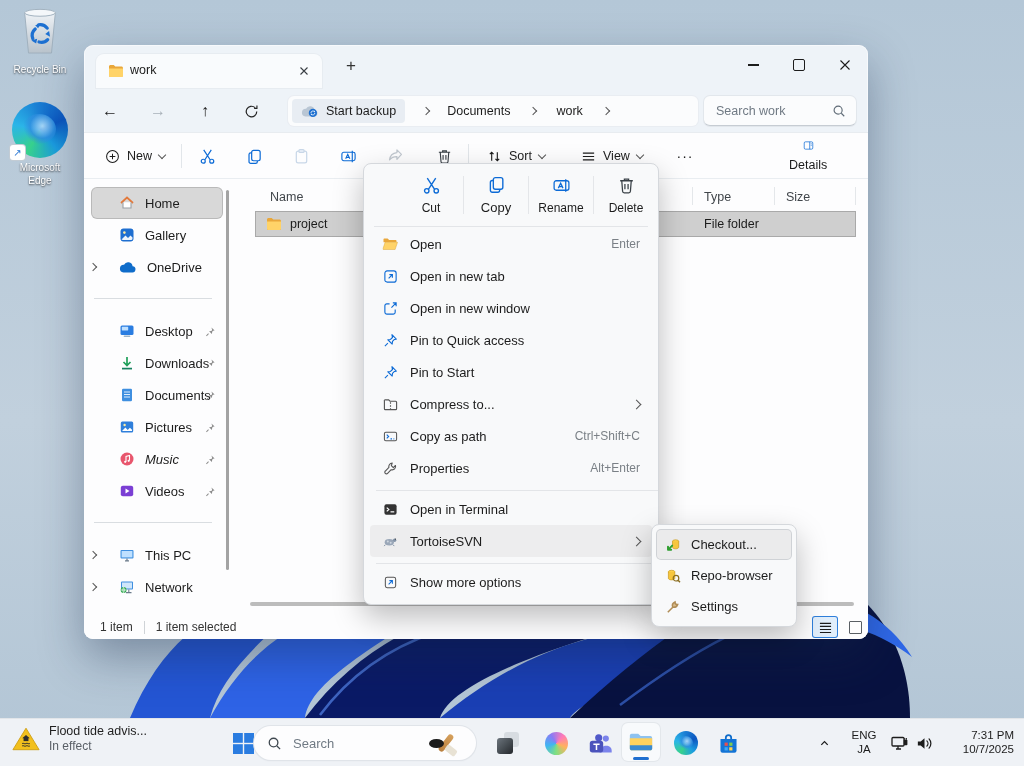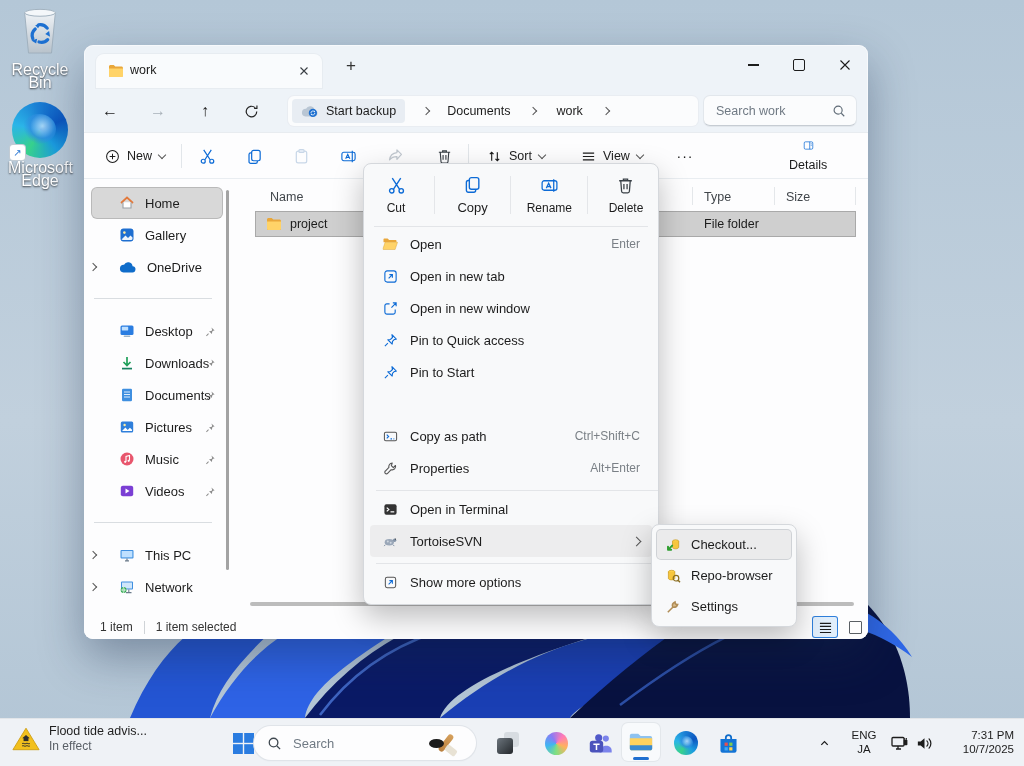--- a/index.html
+++ b/index.html
@@ -40,21 +40,21 @@
   .mi .ic{width:16px;display:flex;justify-content:center;margin-right:12px;}
   .mi .sc{margin-left:auto;font-size:12px;color:#7a8086;}
   .msep{height:1px;background:#e3e5e8;margin:2px 10px;}
   
   .taskbar{left:0;top:718px;width:1024px;height:48px;background:#eff2f6;border-top:1px solid #e2e5e9;z-index:10;}
   .tb-ic{width:38px;height:38px;border-radius:6px;display:flex;align-items:center;justify-content:center;}
   .tb-search{left:254px;top:7px;width:222px;height:34px;background:#fdfdfe;border-radius:17px;
              box-shadow:0 0 0 1px #e0e4e9,0 1px 2px rgba(0,0,0,.06);}
   .traytxt{font-size:11.5px;line-height:14px;color:#1c1c1c;}
   .deskicon{width:76px;text-align:center;z-index:1;}
-  .deskicon .cap{color:#fff;font-size:16px;line-height:13px;text-shadow:0 1px 2px rgba(0,0,0,.75);margin-top:3px;}
+  .deskicon .cap{color:#fff;font-size:10px;line-height:13px;text-shadow:0 1px 2px rgba(0,0,0,.75);margin-top:3px;}
 </style>
 </head>
 <body>
 
 <div class="screen">
 
   <svg class="abs" style="left:60px;top:565px;z-index:0" width="940" height="153" viewBox="0 0 940 153">
     <path d="M70,153 C110,60 170,30 240,40 C190,85 160,115 150,153 Z" fill="#2456d4"></path>
     <path d="M150,153 C200,60 280,28 370,45 C300,90 250,120 245,153 Z" fill="#2e63e6"></path>
     <path d="M245,153 C330,40 470,10 590,55 C480,85 390,120 380,153 Z" fill="#0a1a66"></path>
@@ -312,21 +312,21 @@
           <rect x="1.8" y="2.5" width="12.4" height="11" rx="1.5" fill="#2f7fdb"></rect>
             <circle cx="5.6" cy="6" r="1.2" fill="#ffec9e"></circle>
           <path d="M3 12l3.4-3.4 2.3 2.3 2.2-2.2 2.1 2.1v1.2z" fill="#fff"></path>
           </svg>
         <span class="lbl">Pictures</span>
         <svg class="pin" width="11" height="11" viewBox="0 0 12 12" fill="#8a8a8a">
           <path d="M7 1.5l3.5 3.5-1.7.3-1 1-.2 2.5L4.4 5.6l2.5-.2 1-1z"></path>
             <rect x="1" y="9" width="3.4" height="1" transform="rotate(-45 2.7 9.5)"></rect>
           </svg>
       </div>
-      <div class="abs side-row" style="top:266px;">
+      <div class="abs side-row" style="top:266px;font-style:italic;">
         <svg style="margin-left:27px" width="16" height="16" viewBox="0 0 16 16">
           <circle cx="8" cy="8" r="6.5" fill="#e8566d"></circle>
             <path d="M7 10.8V5.4l3.5-1v5.2" stroke="#fff" stroke-width="1.1" fill="none"></path>
           <circle cx="6.2" cy="10.8" r="1.1" fill="#fff"></circle>
             <circle cx="9.7" cy="9.8" r="1.1" fill="#fff"></circle>
           </svg>
         <span class="lbl">Music</span>
         <svg class="pin" width="11" height="11" viewBox="0 0 12 12" fill="#8a8a8a">
           <path d="M7 1.5l3.5 3.5-1.7.3-1 1-.2 2.5L4.4 5.6l2.5-.2 1-1z"></path>
             <rect x="1" y="9" width="3.4" height="1" transform="rotate(-45 2.7 9.5)"></rect>
@@ -395,21 +395,21 @@
           <path d="M1 2.5h12M1 5.8h12M1 9.1h12M1 12.4h12"></path>
           </svg>
         </div>
       <div class="abs flex" style="left:759px;top:2px;width:24px;height:20px;justify-content:center;">
         <div style="width:11px;height:11px;border:1.3px solid #5a5f64;border-radius:1px;"></div>
         </div>
     </div>
   </div>
 
   <div class="abs menu" style="left:363px;top:163px;width:294px;height:440px;">
-    <div class="flex" style="height:58px;justify-content:space-between;padding-top:2px;">
+    <div class="flex" style="height:58px;justify-content:flex-end;padding-top:2px;">
       <div style="text-align:center;width:64px;">
         <svg width="19" height="19" viewBox="0 0 18 18" fill="none" stroke="#0d6bd6" stroke-width="1.3">
           <circle cx="4.5" cy="14" r="2.1"></circle>
             <circle cx="13.5" cy="14" r="2.1"></circle>
             <path d="M6.2 12.4L13 2M11.8 12.4L5 2"></path>
           </svg>
         <div style="font-size:12px;margin-top:2px;">Cut</div></div>
       <div style="width:1px;height:38px;background:#e4e6e9;"></div>
       <div style="text-align:center;width:64px;">
         <svg width="19" height="19" viewBox="0 0 18 18" fill="none" stroke="#0d6bd6" stroke-width="1.3">
@@ -473,20 +473,30 @@
       <span>Pin to Quick access</span>
     </div>
     <div class="abs mi" style="left:6px;top:192px;width:282px;">
       <span class="ic">
           <svg width="15" height="15" viewBox="0 0 16 16" fill="none" stroke="#0d6bd6" stroke-width="1.2">
         <path d="M9.5 1.8l4.7 4.7-2 .4-2.1 2.1-.3 2.8-4.6-4.6 2.8-.3 2.1-2.1z" stroke-linejoin="round"></path>
             <path d="M5.2 10.8L2 14"></path>
           </svg>
         </span>
       <span>Pin to Start</span>
+    </div>
+    <div class="abs mi" style="left:6px;top:224px;width:282px;">
+      <span class="ic">
+          <svg width="15" height="15" viewBox="0 0 16 16" fill="none" stroke="#555" stroke-width="1.2">
+        <path d="M1.5 4.5v8a1 1 0 0 0 1 1h11a1 1 0 0 0 1-1v-7a1 1 0 0 0-1-1H7.5L6 3H2.5a1 1 0 0 0-1 1.5z"></path>
+            <path stroke-dasharray="1.6 1.6" d="M8 5.5v8"></path>
+          </svg>
+        </span>
+      <span>Compress to...</span>
+      <span class="chev right big" style="margin-left:auto;"></span>
     </div>
     <div class="abs mi" style="left:6px;top:256px;width:282px;">
       <span class="ic">
           <svg width="15" height="15" viewBox="0 0 16 16" fill="none">
         <rect x="1.5" y="3.5" width="13" height="9" rx="1.5" stroke="#555" stroke-width="1.1"></rect>
         <path d="M4 6l2 2-2 2" stroke="#0d6bd6" stroke-width="1.2"></path>
             <path d="M8 10.5h4" stroke="#0d6bd6" stroke-width="1.2" stroke-dasharray="1.6 1.6"></path>
           </svg>
         </span>
       <span>Copy as path</span>

